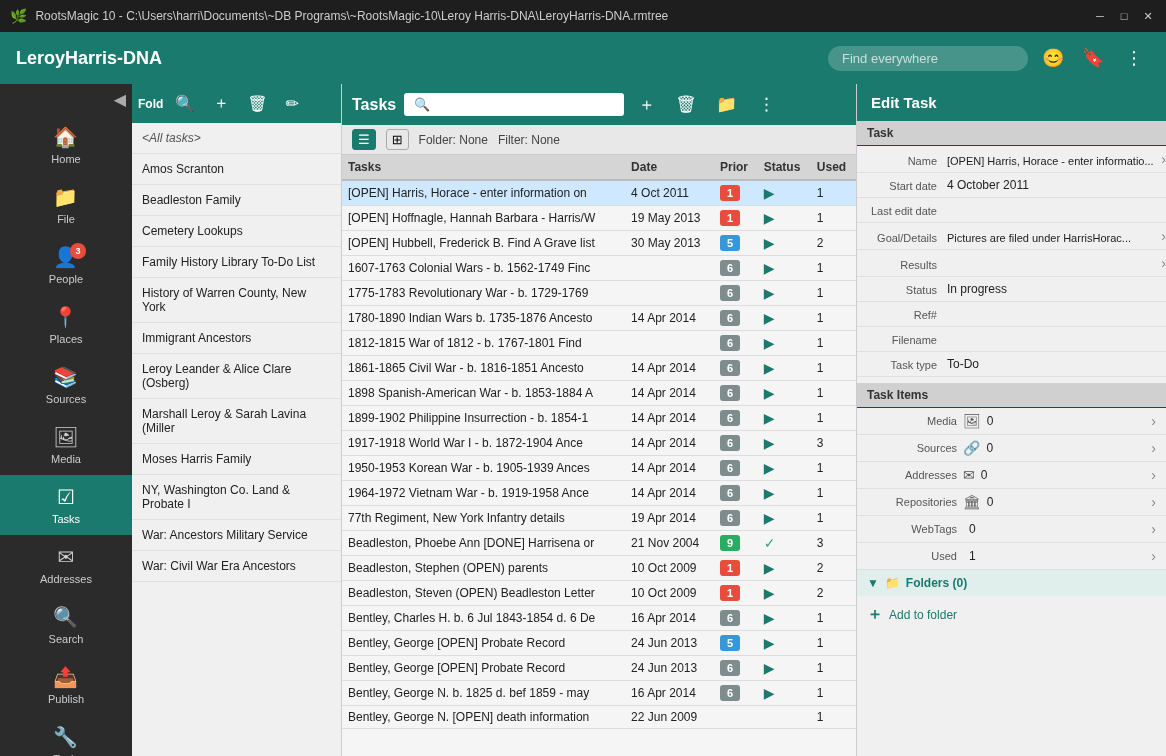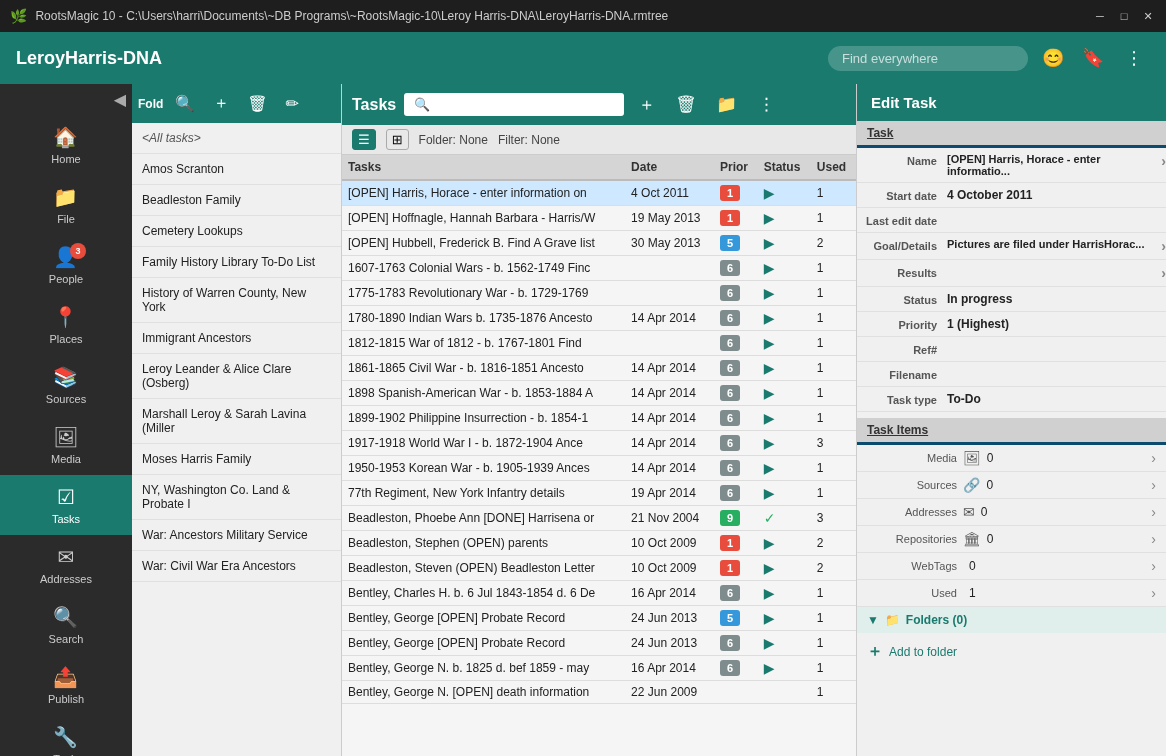--- a/index.html
+++ b/index.html
@@ -57,22 +57,22 @@
     .priority-badge { display: inline-block; width: 20px; height: 16px; border-radius: 3px; text-align: center; color: #fff; font-weight: bold; font-size: 11px; line-height: 16px; }
     .p1 { background: #e74c3c; }
     .p5 { background: #3498db; }
     .p6 { background: #7f8c8d; }
     .p9 { background: #27ae60; }
 
     
     .right-panel { width: 310px; background: #f0f0f0; border-left: 1px solid #ccc; display: flex; flex-direction: column; overflow-y: auto; }
     .right-panel-header { background: #1a7a6e; padding: 10px 14px; }
     .right-panel-title { color: #fff; font-size: 15px; font-weight: bold; }
-    .section-header { background: #d0d0d0; padding: 5px 10px; font-weight: 600; font-size: 12px; color: #333; border-bottom: 3px solid #0c4a6e; margin-top: 0; text-decoration: underline; }
-    .field-row { display: flex; align-items: flex-start; border-bottom: 1px solid #e0e0e0; padding: 5px 0; font-weight: bold; }
+    .section-header { background: #d0d0d0; padding: 5px 10px; font-weight: 600; font-size: 12px; color: #333; border-bottom: 1px solid #0c4a6e; margin-top: 0; }
+    .field-row { display: flex; align-items: flex-end; border-bottom: 1px solid #e0e0e0; padding: 5px 0; }
     .field-label { width: 90px; text-align: right; padding-right: 10px; color: #555; font-size: 11px; flex-shrink: 0; padding-top: 2px; }
     .field-value { flex: 1; font-size: 12px; color: #222; padding-right: 6px; }
     .field-arrow { color: #888; font-size: 14px; cursor: pointer; }
     .task-items-section { padding: 0; }
     .task-item-row { display: flex; align-items: center; border-bottom: 1px solid #e0e0e0; padding: 5px 10px; }
     .task-item-label { color: #555; font-size: 11px; text-align: right; width: 90px; flex-shrink: 0; }
     .task-item-icon { margin: 0 6px; font-size: 14px; color: #555; }
     .task-item-count { flex: 1; font-size: 12px; color: #222; }
     .task-item-arrow { color: #888; font-size: 14px; cursor: pointer; }
     .folders-row { display: flex; align-items: center; background: #e0eeec; padding: 6px 10px; font-weight: 600; font-size: 12px; color: #1a7a6e; gap: 6px; }
@@ -292,20 +292,27 @@
               <td>3</td>
             </tr>
             <tr>
               <td style="max-width: 260px; overflow: hidden; white-space: nowrap; text-overflow: ellipsis;">1950-1953 Korean War - b. 1905-1939 Ances</td>
               <td style="white-space: nowrap;">14 Apr 2014</td>
               <td><span class="priority-badge p6">6</span></td>
               <td><span style="color:#1a7a6e;font-size:14px;">▶</span></td>
               <td>1</td>
             </tr>
             <tr>
+              <td style="max-width: 260px; overflow: hidden; white-space: nowrap; text-overflow: ellipsis;">1964-1972 Vietnam War - b. 1919-1958 Ance</td>
+              <td style="white-space: nowrap;">14 Apr 2014</td>
+              <td><span class="priority-badge p6">6</span></td>
+              <td><span style="color:#1a7a6e;font-size:14px;">▶</span></td>
+              <td>1</td>
+            </tr>
+            <tr>
               <td style="max-width: 260px; overflow: hidden; white-space: nowrap; text-overflow: ellipsis;">77th Regiment, New York Infantry details</td>
               <td style="white-space: nowrap;">19 Apr 2014</td>
               <td><span class="priority-badge p6">6</span></td>
               <td><span style="color:#1a7a6e;font-size:14px;">▶</span></td>
               <td>1</td>
             </tr>
             <tr>
               <td style="max-width: 260px; overflow: hidden; white-space: nowrap; text-overflow: ellipsis;">Beadleston, Phoebe Ann [DONE] Harrisena or</td>
               <td style="white-space: nowrap;">21 Nov 2004</td>
               <td><span class="priority-badge p9">9</span></td>
@@ -394,24 +401,20 @@
       <div class="field-row">
         <span class="field-label">Results</span>
         <span class="field-value"></span>
         <span class="field-arrow">›</span>
       </div>
       <div class="field-row">
         <span class="field-label">Status</span>
         <span class="field-value">In progress</span>
       </div>
       <div class="field-row">
-        <span class="field-label">Priority</span>
-        <span class="field-value">1 (Highest)</span>
-      </div>
-      <div class="field-row">
         <span class="field-label">Ref#</span>
         <span class="field-value"></span>
       </div>
       <div class="field-row">
         <span class="field-label">Filename</span>
         <span class="field-value"></span>
       </div>
       <div class="field-row">
         <span class="field-label">Task type</span>
         <span class="field-value">To-Do</span>

